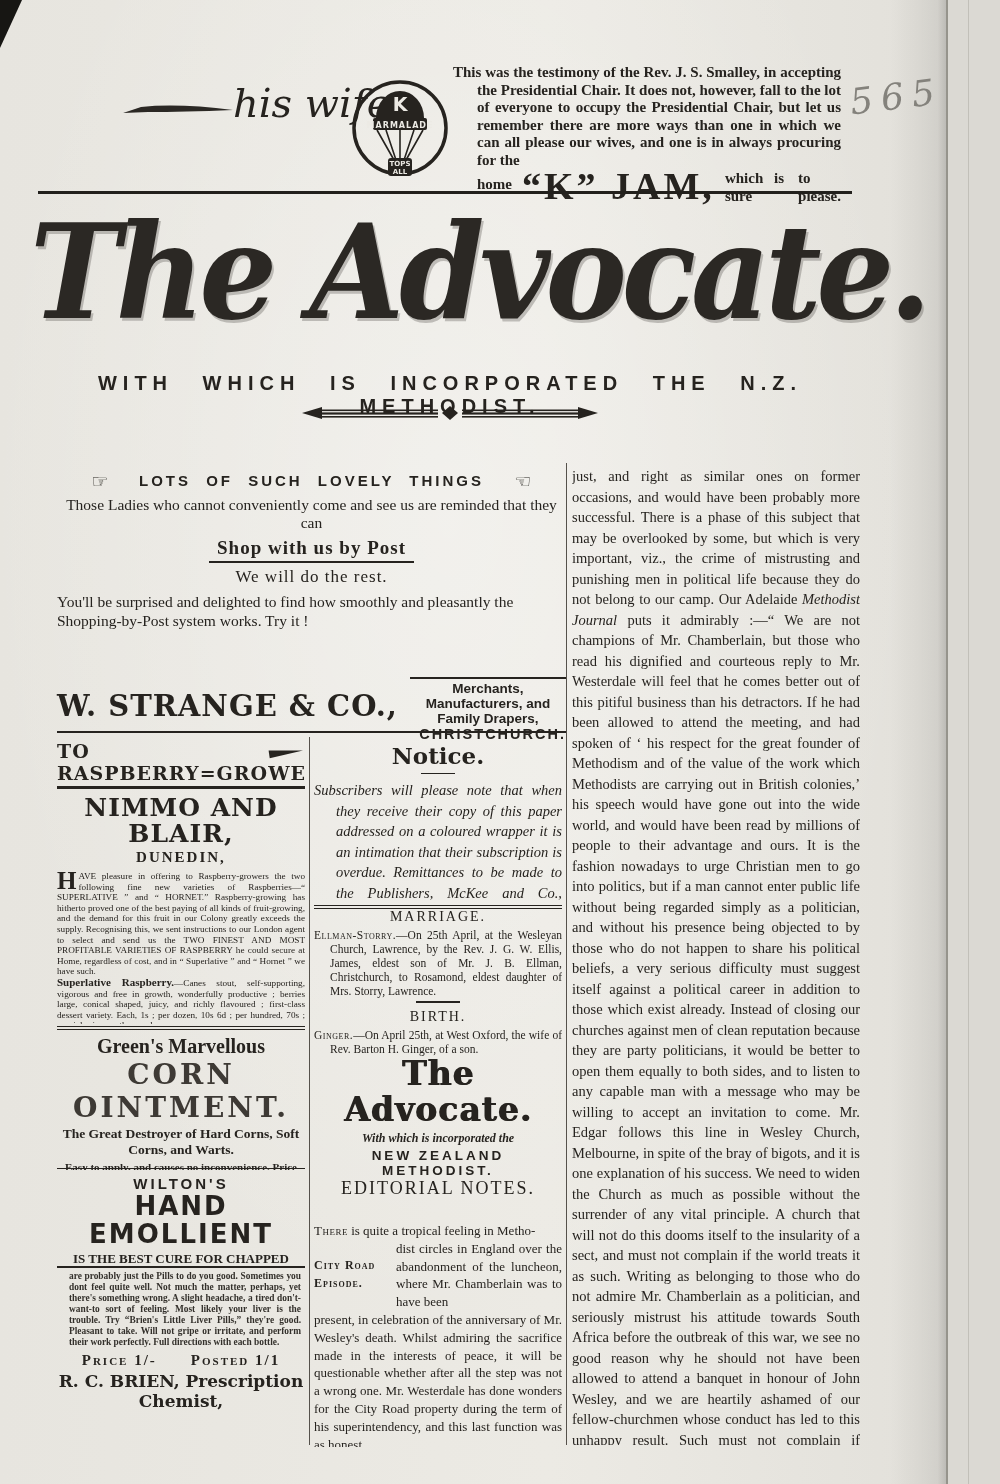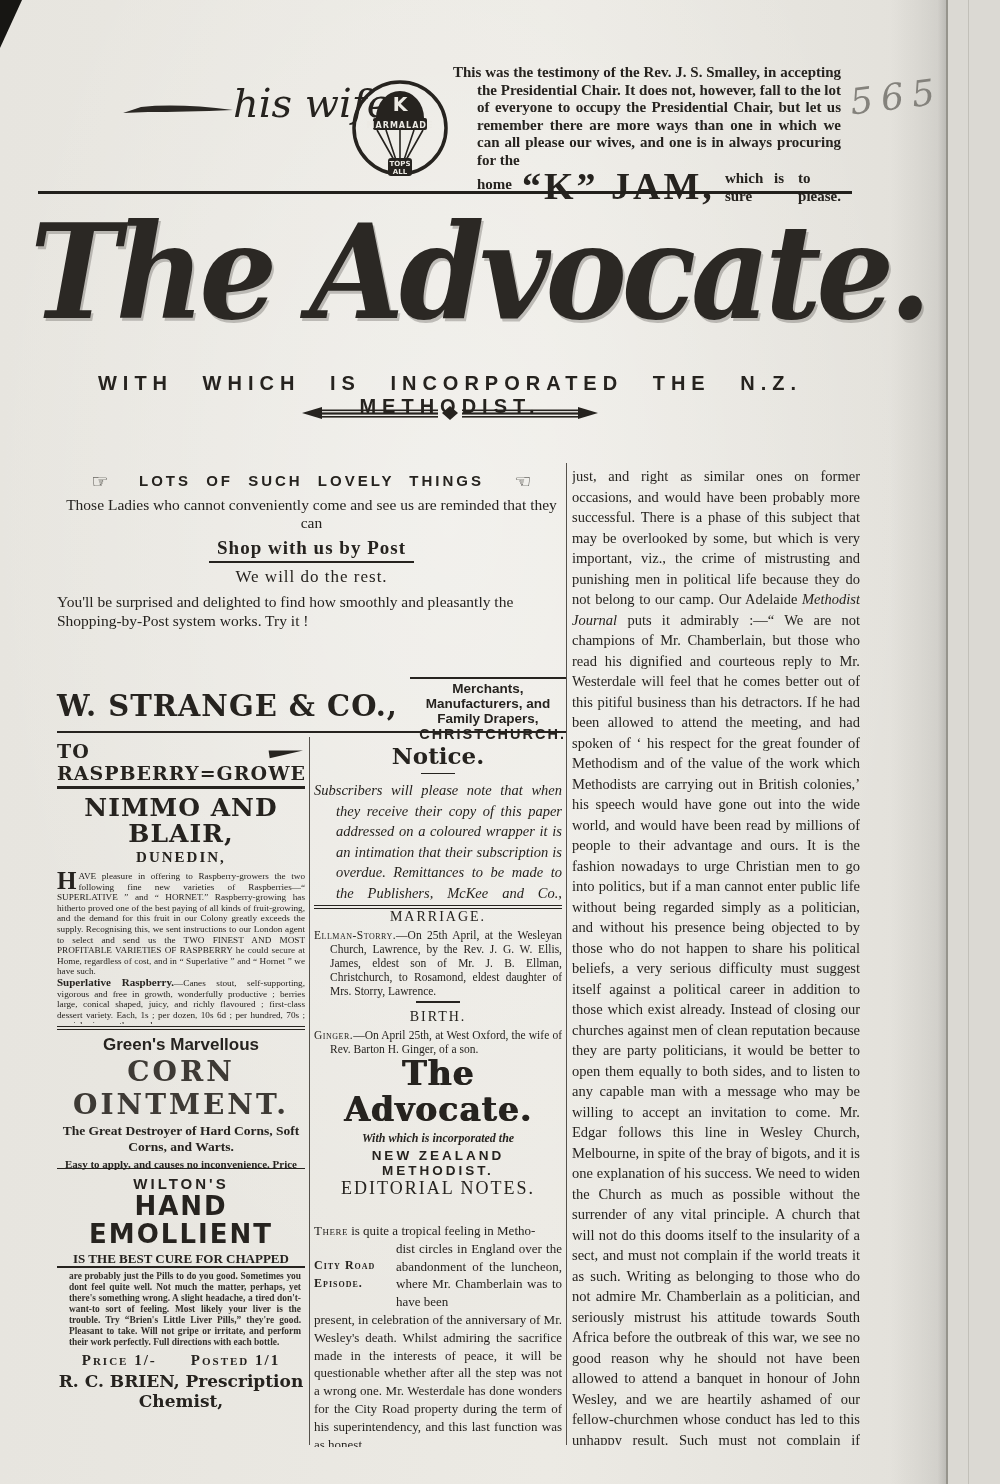--- a/index.html
+++ b/index.html
@@ -96,21 +96,21 @@
     border-left:34px solid #26231f;border-top:5px solid transparent;border-bottom:3px solid transparent;
     transform:rotate(-8deg);}
   .rasp-name{margin-top:6px;text-align:center;font-family:"DejaVu Serif",serif;font-weight:bold;
     font-size:25px;letter-spacing:1px;line-height:26px;}
   .rasp-city{text-align:center;font-weight:bold;font-size:15px;letter-spacing:2px;margin-top:2px;}
   .rasp-para{margin-top:5px;font-size:9.2px;line-height:10.6px;text-align:justify;}
   .dropcap{float:left;font-size:25px;line-height:20px;font-weight:bold;padding-right:2px;}
   .rasp-item{font-size:9.2px;line-height:10.6px;text-align:justify;}
   .rasp-item b{font-size:11px;}
   .green{top:286px;height:140px;border-top:4px double #26231f;text-align:center;}
-  .green .g1{margin-top:5px;font-family:Liberation Sans, sans-serif;font-weight:bold;font-size:17px;}
+  .green .g1{margin-top:5px;font-family:Liberation Serif, serif;font-weight:bold;font-size:20px;}
   .green .g2{font-family:"DejaVu Serif",serif;font-weight:bold;font-size:28px;letter-spacing:3px;color:#3e3a35;}
   .green .g3{font-weight:bold;font-size:13.5px;line-height:15.5px;margin-top:2px;}
   .green .g4{font-weight:bold;font-size:11px;line-height:12.5px;margin-top:4px;padding:0 4px;}
   .wilton{top:428px;height:96px;border-top:1px solid #26231f;text-align:center;}
   .wilton .w1{margin-top:6px;font-family:"Liberation Sans",sans-serif;font-weight:bold;font-size:15px;letter-spacing:3px;}
   .wilton .w2{font-family:"DejaVu Sans",sans-serif;font-weight:bold;font-size:26px;letter-spacing:2px;line-height:28px;}
   .wilton .w3{font-weight:bold;font-size:13px;line-height:15px;margin-top:3px;padding:0 14px;}
   .brien{top:526px;height:179px;border-top:2px solid #26231f;}
   .brien .b1{margin-top:2px;text-align:center;font-family:"Liberation Sans",sans-serif;
     font-weight:bold;font-size:17.5px;letter-spacing:1px;}

